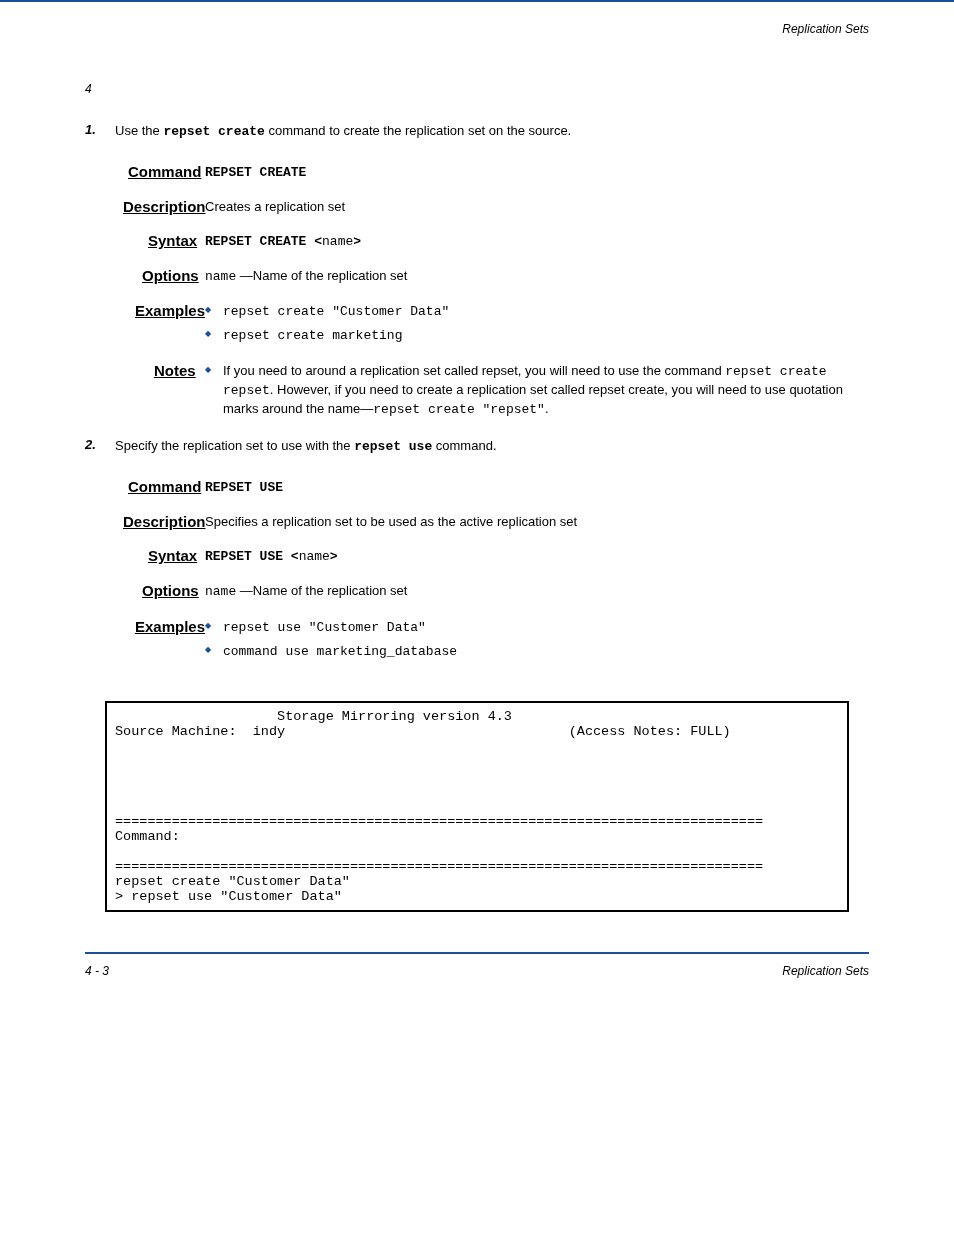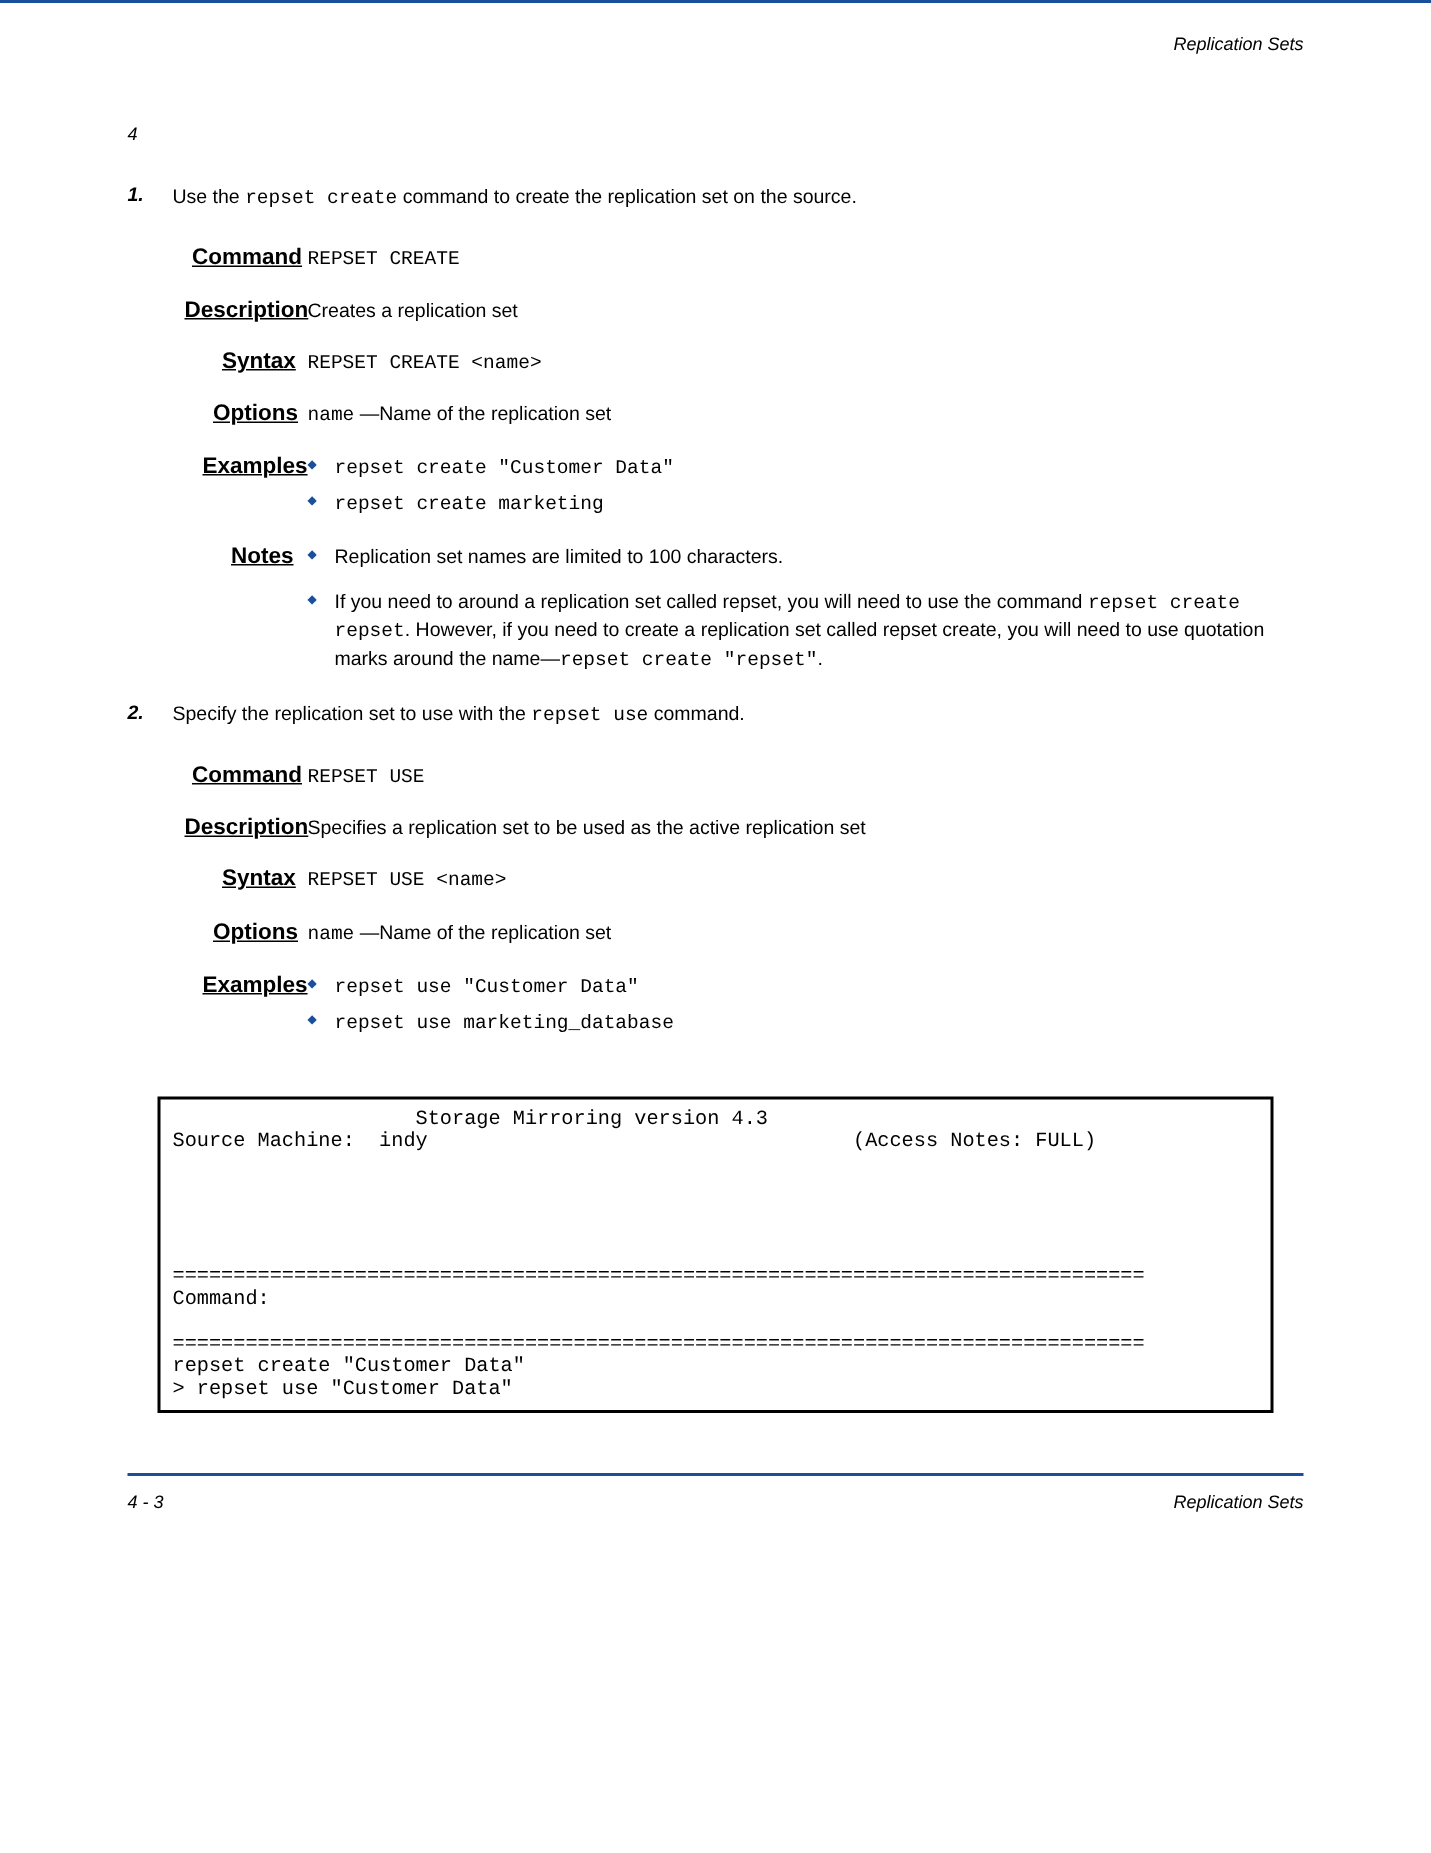--- a/index.html
+++ b/index.html
@@ -38,21 +38,21 @@
     font-weight: bold;
     font-style: italic;
     font-size: 13px;
   }
   .body-text {
     margin-left: 30px;
     margin-right: 10px;
     line-height: 1.35;
     font-size: 13px;
   }
-  .bold-mono { font-family: "Courier New", monospace; font-weight: normal; }
+  .bold-mono { font-family: "Courier New", monospace; font-weight: bold; }
   .mono { font-family: "Courier New", monospace; }
   .section-label {
     position: absolute;
     left: 125px;
     font-weight: bold;
     font-size: 15px;
     text-align: right;
     text-decoration: underline;
   }
   .indent-block {
@@ -141,21 +141,20 @@
     <span class="section-label" style="left:50px;">Examples</span>
     <div class="indent-block">
       <div class="bullet-row"><span class="mono">repset create "Customer Data"</span></div>
       <div class="bullet-row"><span class="mono">repset create marketing</span></div>
     </div>
   </div>
 
   <div style="position:relative; margin-top:16px;">
     <span class="section-label" style="left:69px;">Notes</span>
     <div class="indent-block">
-      <div class="bullet-row"><span>Replication set names are limited to 100 characters.</span></div>
       <div class="bullet-row" style="margin-top:12px;">
         <span>If you need to around a replication set called repset, you will need to use the command </span><span class="mono">repset create repset</span><span>. However, if you need to create a replication set called repset create, you will need to use quotation marks around the name—</span><span class="mono">repset create "repset"</span><span>.</span>
       </div>
     </div>
   </div>
 
   <div style="position:relative; margin-top:18px; margin-bottom:12px;">
     <span class="step-number" style="left:0;">2.</span>
     <div class="body-text">
       <span>Specify the replication set to use with the </span><span class="bold-mono">repset use</span><span> command.</span>
@@ -183,21 +182,21 @@
     <span class="section-label" style="left:57px;">Options</span>
     <div class="indent-block">
       <span class="mono">name</span><span> —Name of the replication set</span>
     </div>
   </div>
 
   <div style="position:relative; margin-top:16px;">
     <span class="section-label" style="left:50px;">Examples</span>
     <div class="indent-block">
       <div class="bullet-row"><span class="mono">repset use "Customer Data"</span></div>
-      <div class="bullet-row"><span class="mono">repset use marketing_database</span></div>
+      <div class="bullet-row"><span class="mono">command use marketing_database</span></div>
     </div>
   </div>
 
   <div class="terminal-box" style="margin-top:40px;"><span>                    Storage Mirroring version 4.3</span>
 <span>Source Machine:  indy                                   (Access Notes: FULL)</span>
 <span> </span>
 <span> </span>
 <span> </span>
 <span> </span>
 <span> </span>

